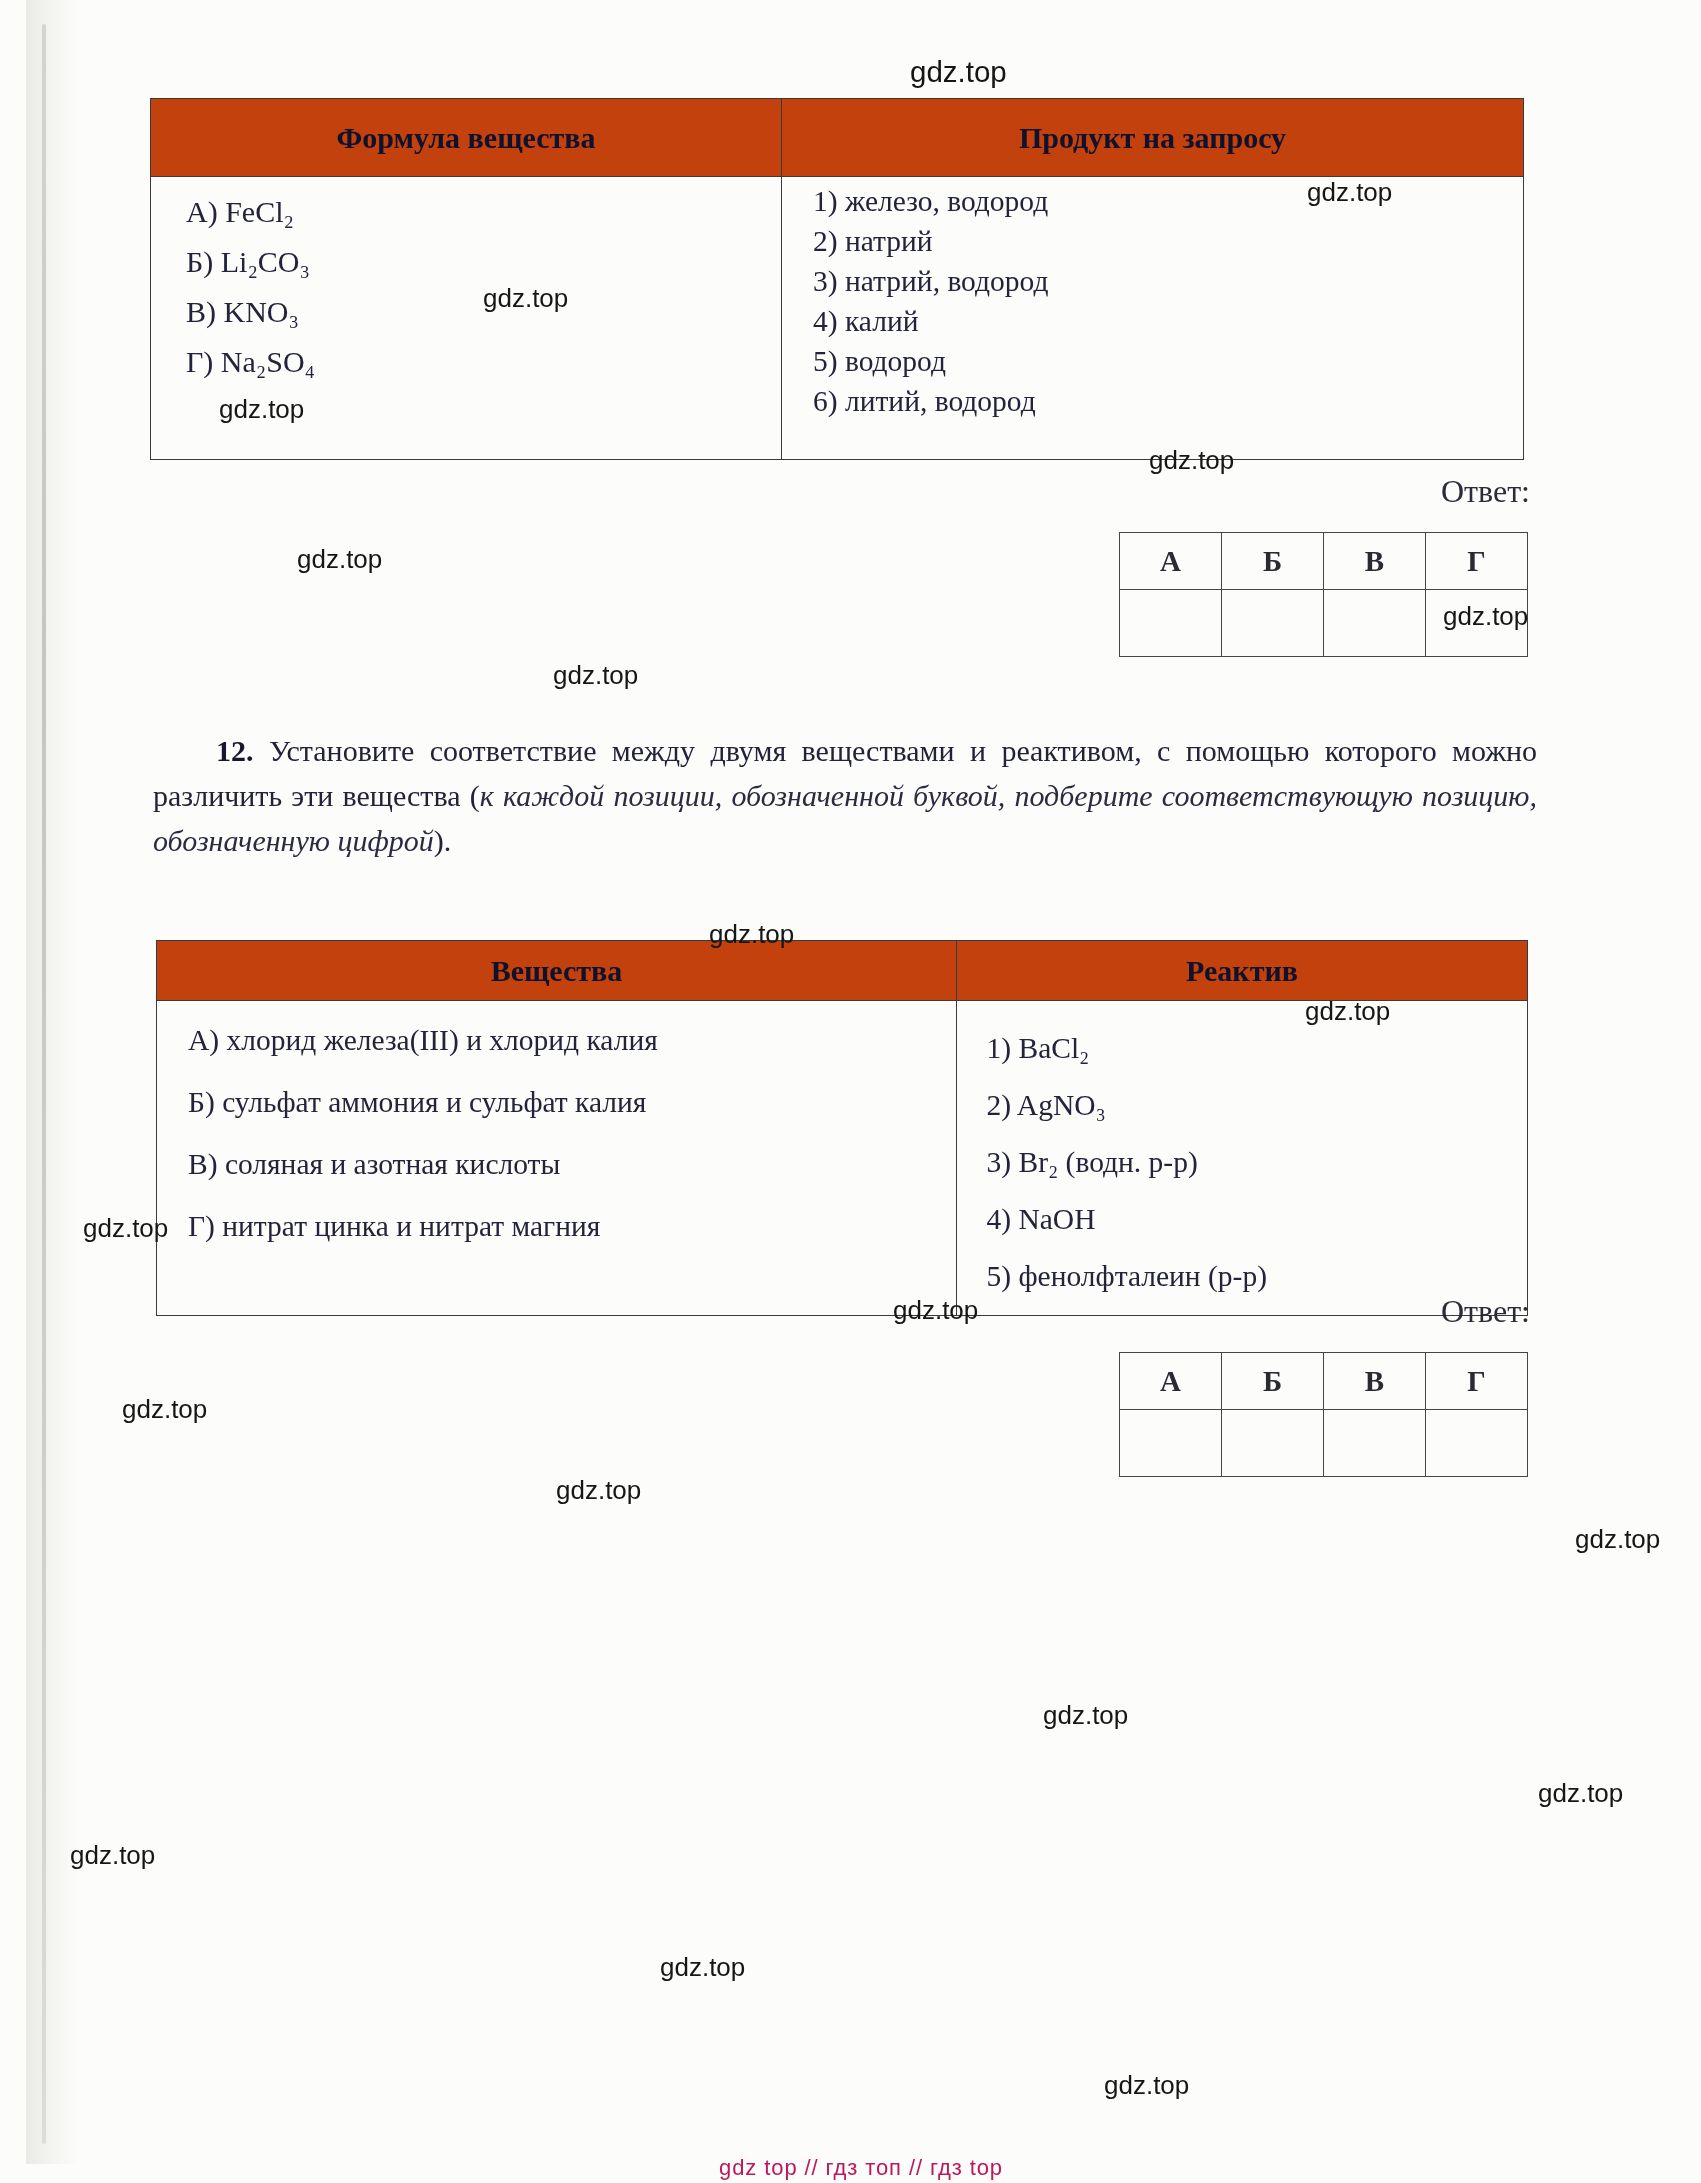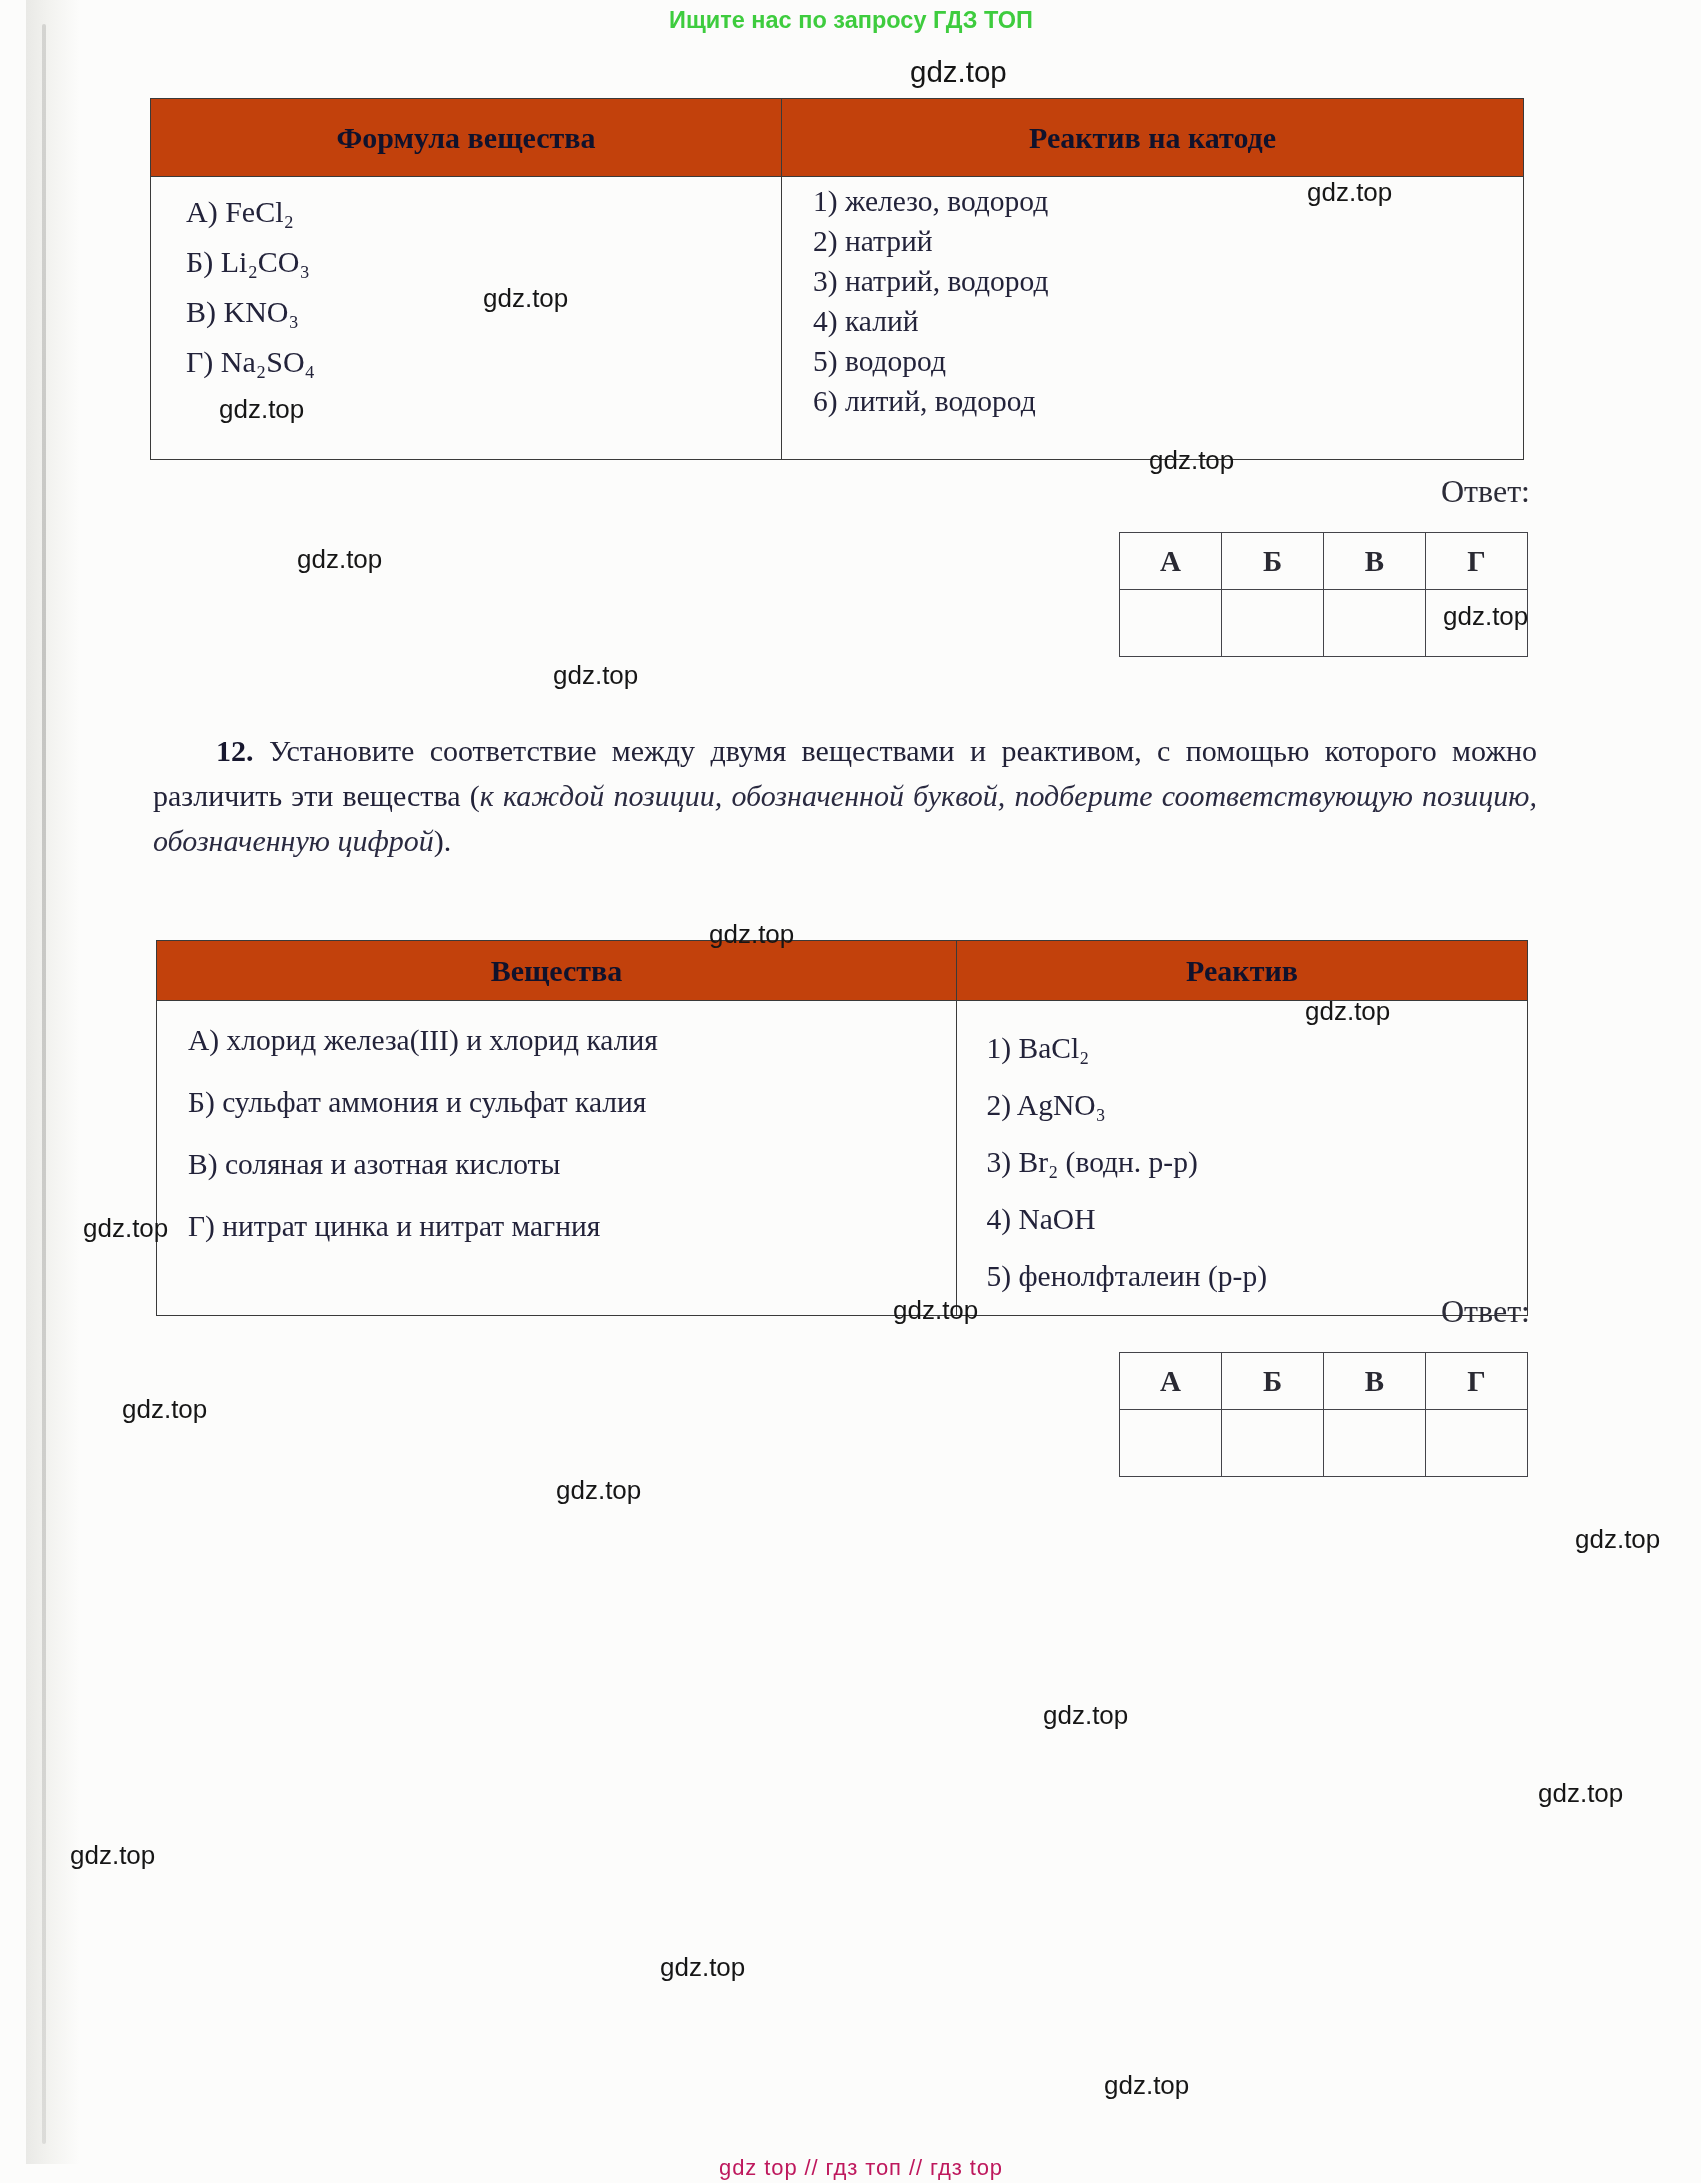--- a/index.html
+++ b/index.html
@@ -90,31 +90,30 @@
   .task-para i{color:#2a2a40;}
 </style>
 </head>
 <body>
 
 <div class="page">
 
   <div class="page-edge"></div>
   <div class="page-edge-line"></div>
 
-  <div class="top-banner">Ищите нас по запросу ГДЗ ТОП</div>
 
   <table class="match-table" id="table1">
     <colgroup>
         <col style="width:631px">
         <col>
       </colgroup>
     <thead>
       <tr>
         <th>Формула вещества</th>
-        <th>Реактив на катоде</th>
+        <th>Продукт на запросу</th>
       </tr>
     </thead>
     <tbody>
       <tr>
         <td class="cell-left">
           <div class="opt">А) FeCl₂</div>
           <div class="opt">Б) Li₂CO₃</div>
           <div class="opt">В) KNO₃</div>
           <div class="opt">Г) Na₂SO₄</div>
         </td>

